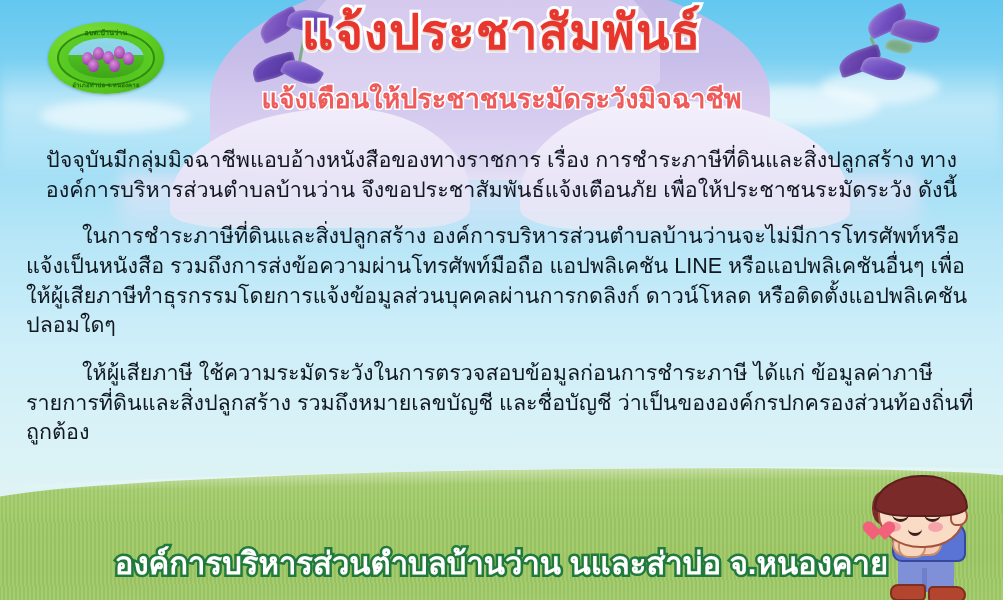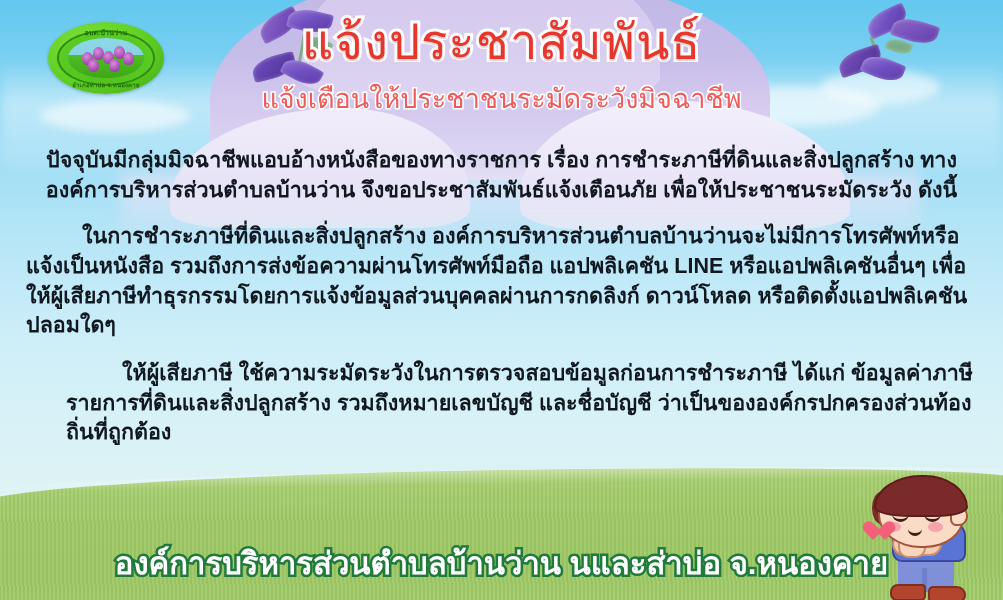--- a/index.html
+++ b/index.html
@@ -152,67 +152,67 @@
     position: absolute;
     background: #7fae86;
     border-radius: 2px;
   }
   .petal-group { position: absolute; }
 
   
   .title {
     position: absolute;
     left: 0; right: 0;
-    top: 18px;
+    top: 8px;
     text-align: center;
     font-size: 49px;
     line-height: 1;
-    font-weight: normal;
+    font-weight: bold;
     color: #e8362c;
     letter-spacing: 1px;
     -webkit-text-stroke: 6px #ffffff;
     paint-order: stroke fill;
     text-shadow: 0 2px 2px rgba(120,60,60,.25);
     white-space: nowrap;
   }
   .subtitle {
     position: absolute;
     left: 0; right: 0;
     top: 82px;
     text-align: center;
     font-size: 27px;
     line-height: 1.32;
-    font-weight: normal;
+    font-weight: bold;
     color: #ef5b5b;
     -webkit-text-stroke: 3px #ffffff;
     paint-order: stroke fill;
   }
   .subtitle span { display: block; }
 
   
   .body-wrap {
     position: absolute;
     left: 26px;
     right: 26px;
     top: 146px;
     color: #111820;
-    font-weight: bold;
+    font-weight: normal;
   }
   .para {
     font-size: 21.5px;
     line-height: 1.38;
     text-align: center;
     margin: 0;
   }
   .para.indented {
     text-align: left;
     text-indent: 56px;
     margin-top: 17px;
   }
-  .para.p3 { margin-top: 18px; margin-left: 40px; }
+  .para.p3 { margin-top: 18px; }
 
   
   .grass {
     position: absolute;
     left: -20px; right: -20px;
     top: 470px;
     height: 160px;
     background:
       repeating-linear-gradient(90deg, rgba(255,255,255,.07) 0 2px, rgba(0,0,0,.03) 2px 4px),
       linear-gradient(180deg, #a8cf72 0%, #9ec965 28%, #9cc763 60%, #a3cc6b 100%);

